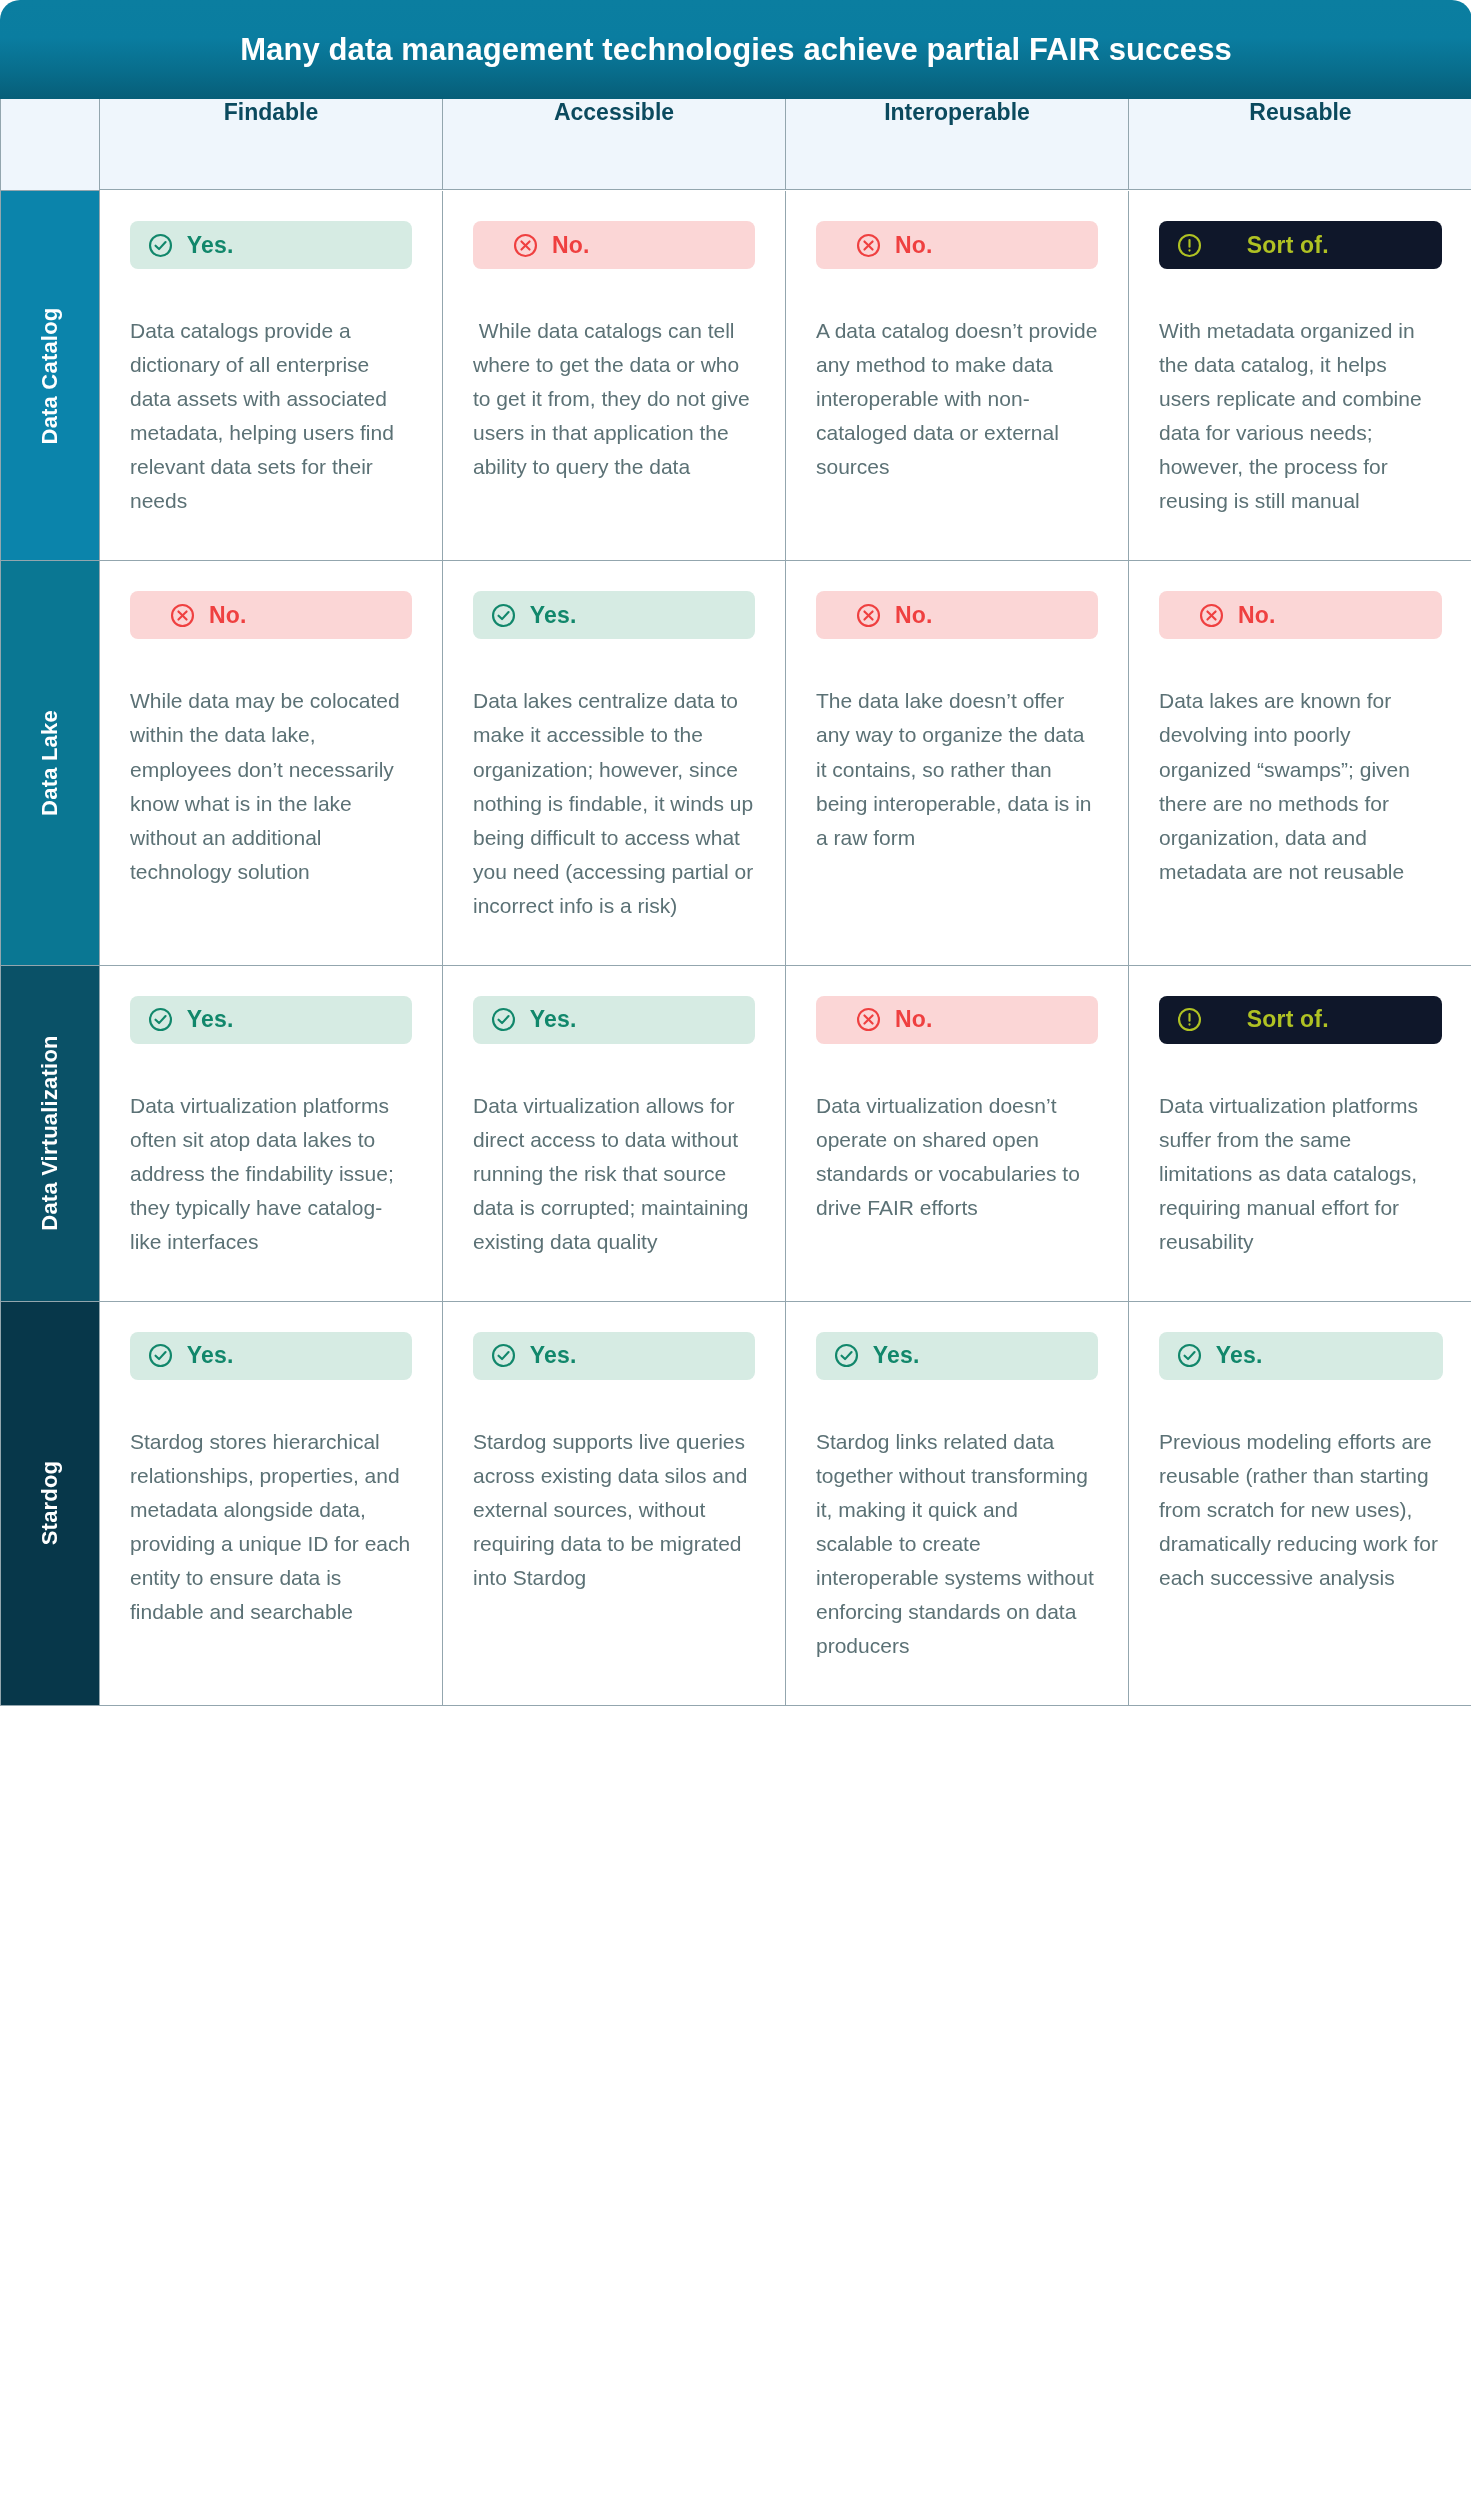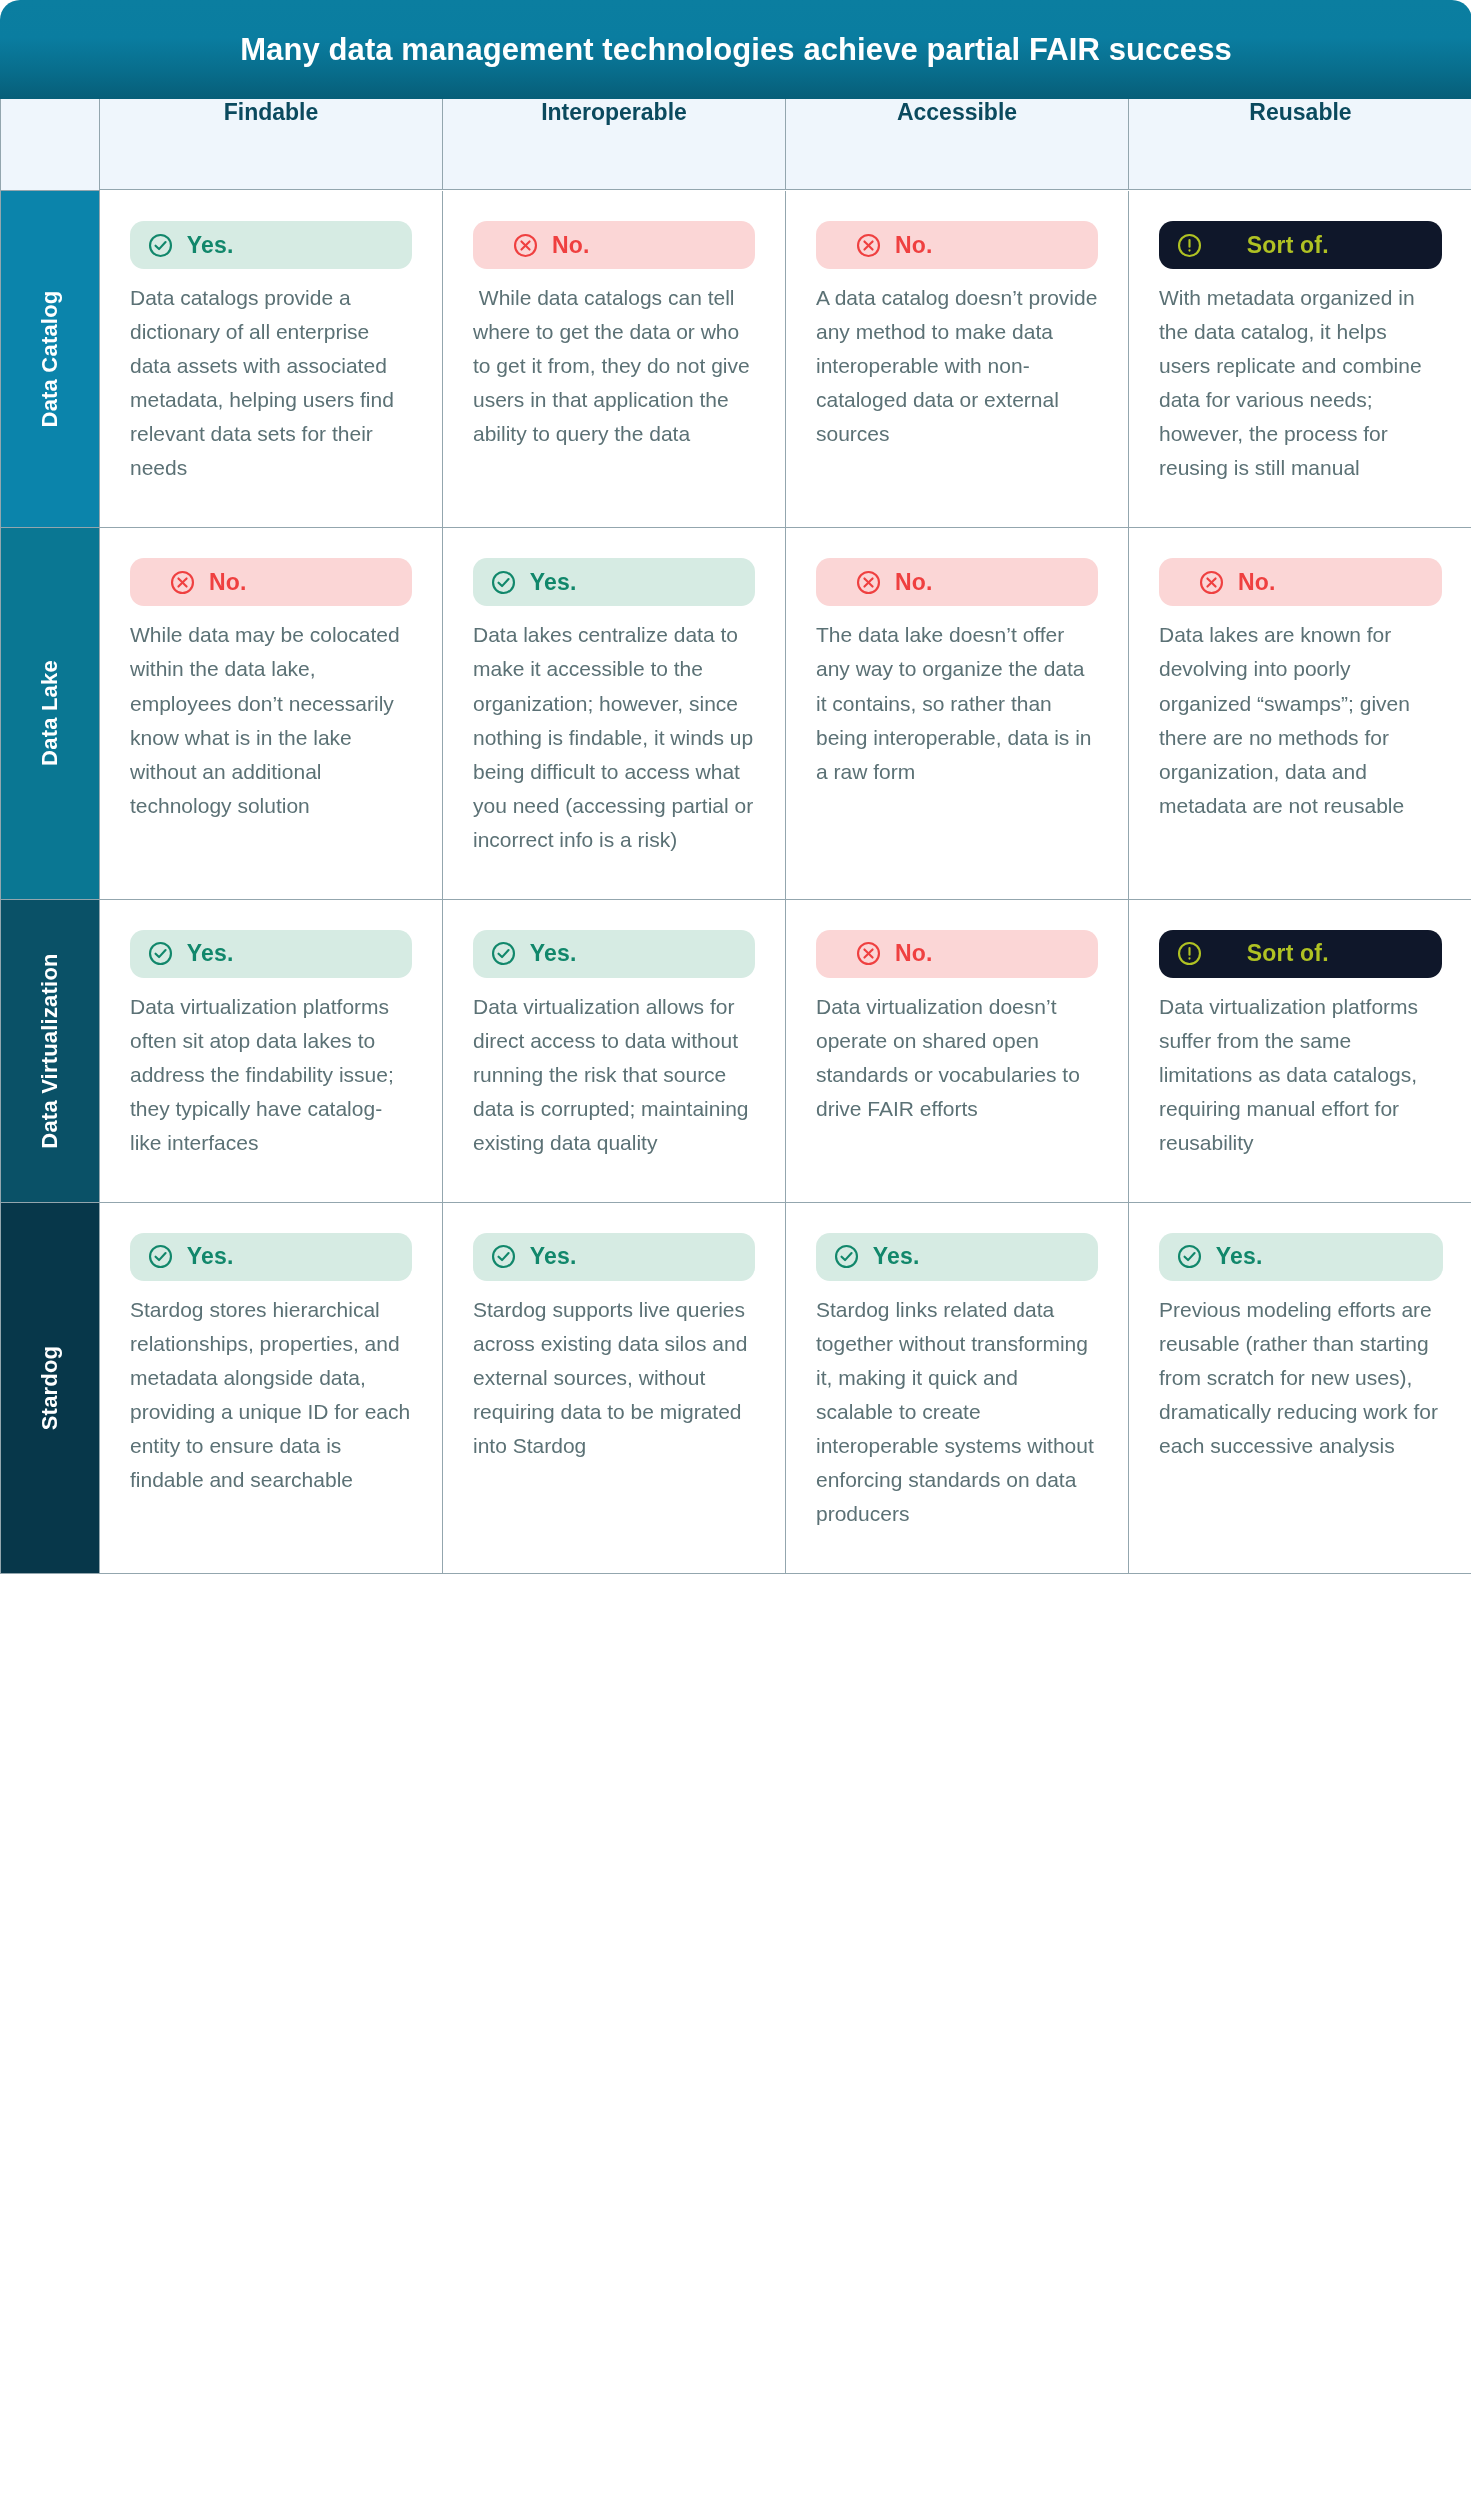--- a/index.html
+++ b/index.html
@@ -108,23 +108,23 @@
   }
   .cell:last-child { border-right: none; }
   .grid > .cell.last-row,
   .grid > .row-label.last-row { border-bottom: none; }
 
   
   .badge {
     display: flex;
     align-items: flex-start;
     gap: 13px;
-    border-radius: 14px;
+    border-radius: 8px;
     padding: 10.6px 16.7px;
-    margin-bottom: 12px;
+    margin-bottom: 45px;
     box-sizing: border-box;
   }
   .badge-yes   { background: #d6ebe3; }
   .badge-no    { background: #fbd6d6; padding-left: 39px; }
   .badge-sortof{ background: #0f172a; gap: 44px; }
 
   .badge-label {
     font-size: 23px;
     font-weight: bold;
     letter-spacing: 0.2px;
@@ -156,24 +156,24 @@
   <div class="title-banner">
     <div class="title-text">Many data management technologies achieve partial FAIR success</div>
   </div>
 
   <div class="grid" id="grid">
       <div class="corner-cell"></div>
       <div class="col-head">
         <span class="col-head-label">Findable</span>
       </div>
       <div class="col-head">
+        <span class="col-head-label">Accessible</span>
+      </div>
+      <div class="col-head">
         <span class="col-head-label">Interoperable</span>
-      </div>
-      <div class="col-head">
-        <span class="col-head-label">Accessible</span>
       </div>
       <div class="col-head">
         <span class="col-head-label">Reusable</span>
       </div>
       <div class="row-label" style="background: rgb(11, 132, 171);">
         <div class="row-label-inner">
           <span class="row-label-text">Data Catalog</span>
         </div>
       </div>
       <div class="cell">

